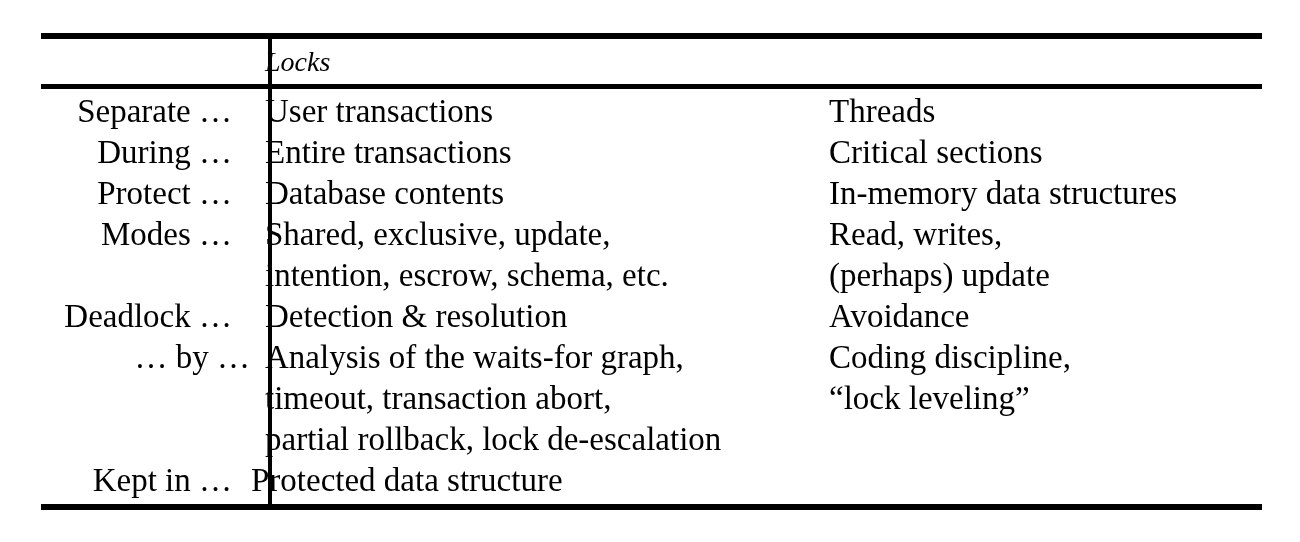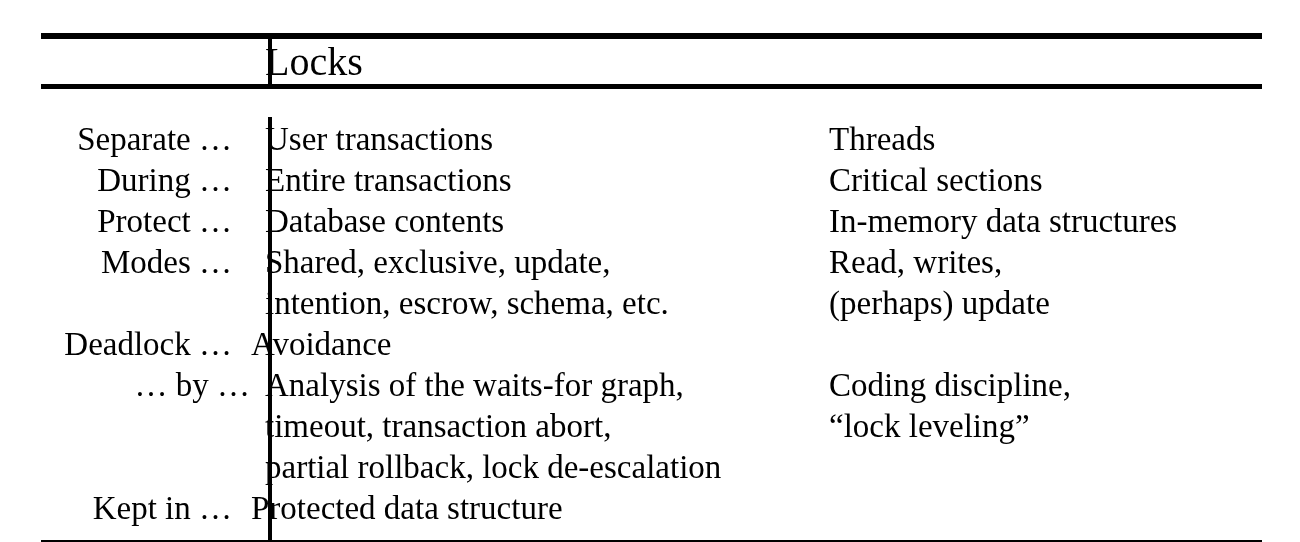--- a/index.html
+++ b/index.html
@@ -76,28 +76,28 @@
     flex: 1 1 auto;
     box-sizing: border-box;
     padding-left: 1px;
   }
 
   .head-row {
     height: 45px;
   }
   .head-row .cell-locks,
   .head-row .cell-latches {
-    font-size: 40px;
+    font-style: italic;
+    font-size: 28px;
     line-height: 45px;
   }
 
   .body-rows {
     padding-top: 2px;
-    padding-bottom: 11px;
-    margin-top: 28px;
+    padding-bottom: 3px;
   }
 
   .row.body {
     font-size: 33px;
     line-height: 41px;
   }
 
   .cell-label,
   .cell-locks,
   .cell-latches {
@@ -145,20 +145,21 @@
     <div class="row body">
       <div class="cell-label">Modes …</div>
       <div class="cell-locks">Shared, exclusive, update,
 intention, escrow, schema, etc.</div>
       <div class="cell-latches">Read, writes,
 (perhaps) update</div>
     </div>
 
     <div class="row body">
       <div class="cell-label">Deadlock …</div>
+      <div class="cell-locks">Detection &amp; resolution</div>
       <div class="cell-latches">Avoidance</div>
     </div>
 
     <div class="row body">
       <div class="cell-label lead">… by …</div>
       <div class="cell-locks">Analysis of the waits-for graph,
 timeout, transaction abort,
 partial rollback, lock de-escalation</div>
       <div class="cell-latches">Coding discipline,
 “lock leveling”</div>

